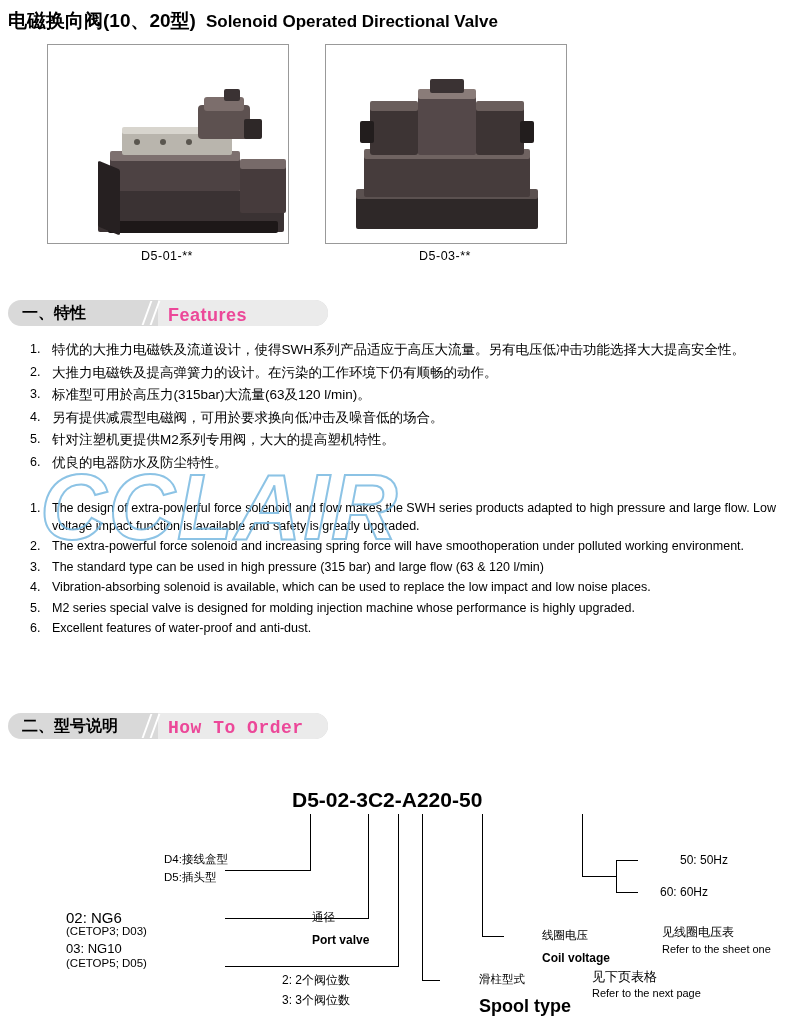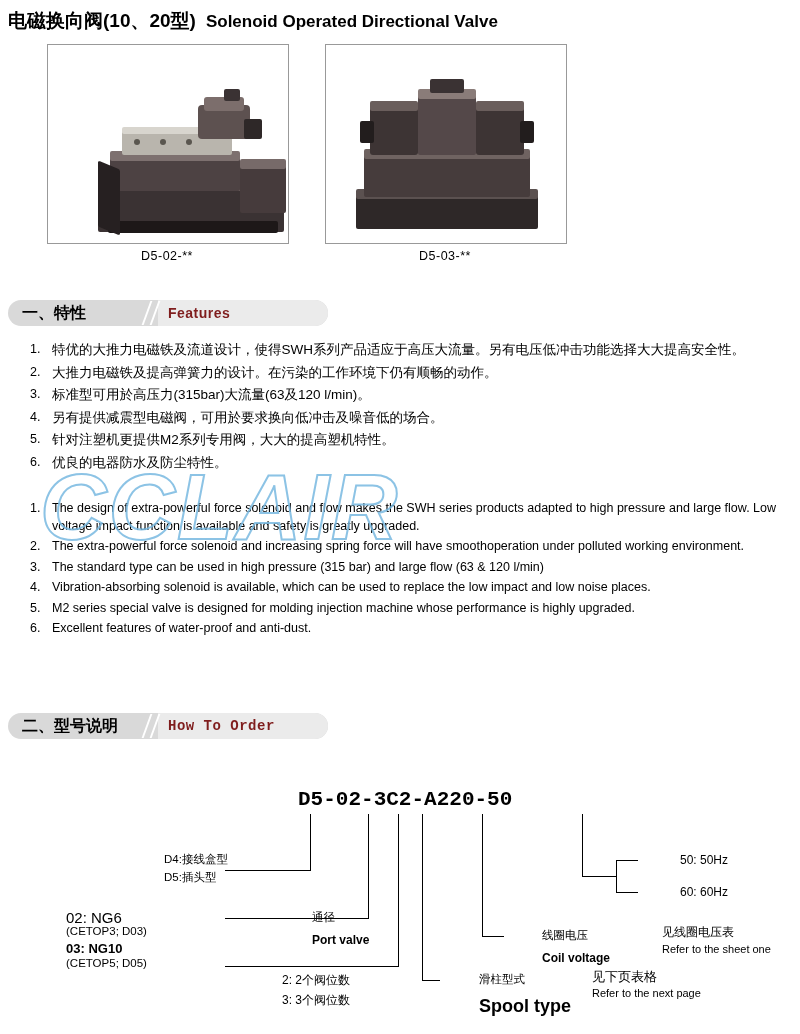--- a/index.html
+++ b/index.html
@@ -57,21 +57,21 @@
     background:#ffffff;transform:skewX(-20deg);
   }
   .sec .slash2{
     position:absolute;left:146px;top:1px;width:2px;height:24px;
     background:#ffffff;transform:skewX(-20deg);
   }
   .sec .cn{
     position:absolute;left:14px;top:3px;font-size:16px;font-weight:bold;
   }
   .sec .en{
-    position:absolute;left:160px;top:5px;font-size:14px;color:#7f1d1d;
+    position:absolute;left:160px;top:5px;font-size:18px;color:#ec4899;
     font-weight:bold;letter-spacing:.5px;
   }
 
   
   .list{position:absolute;left:30px;width:750px;}
   .li{position:relative;padding-left:22px;margin-bottom:3px;font-size:13px;line-height:1.45;}
   .li .num{position:absolute;left:0;top:0;font-size:12.5px;}
   .li.cn{font-size:13.5px;}
   .li.en{font-size:12.5px;line-height:1.4;}
 
@@ -85,22 +85,22 @@
     font-size:92px;font-weight:bold;font-style:italic;
     color:transparent;
     -webkit-text-stroke:2px rgba(120,185,225,.85);
     letter-spacing:2px;
     white-space:nowrap;
   }
 
   
   .order{position:absolute;left:0;top:760px;width:800px;height:274px;}
   .code{
-    position:absolute;top:28px;left:298px;
-    font-size:21px;font-weight:bold;letter-spacing:0px;white-space:nowrap;font-family:Liberation Mono, monospace;
+    position:absolute;top:28px;left:292px;
+    font-size:21px;font-weight:bold;letter-spacing:0px;white-space:nowrap;
   }
   .code span{display:inline-block;}
   .vline{position:absolute;background:#000;width:1px;}
   .hline{position:absolute;background:#000;height:1px;}
   .lbl{position:absolute;font-size:11.5px;line-height:1.35;white-space:nowrap;padding-left:36px;}
 </style>
 </head>
 <body>
 
 <div class="page">
@@ -134,21 +134,21 @@
         <div class="vb" style="left:156px;top:52px;width:40px;height:14px;background:#7c6e6c;border-radius:3px;"></div>
         <div class="vb" style="left:176px;top:44px;width:16px;height:12px;background:#3a3233;"></div>
 
         <div class="vb" style="left:196px;top:74px;width:18px;height:20px;background:#2e2828;"></div>
 
         <div class="vb" style="left:86px;top:94px;width:6px;height:6px;background:#5a564f;border-radius:50%;"></div>
         <div class="vb" style="left:112px;top:94px;width:6px;height:6px;background:#5a564f;border-radius:50%;"></div>
         <div class="vb" style="left:138px;top:94px;width:6px;height:6px;background:#5a564f;border-radius:50%;"></div>
       </div>
     </div>
-    <div class="caption left">D5-02-**</div>
+    <div class="caption left">D5-01-**</div>
 
     <div class="photo-box right">
       <div class="valve" style="left:0;top:0;width:240px;height:198px;background:#fff;">
 
         <div class="vb" style="left:30px;top:150px;width:182px;height:34px;background:#2e2828;"></div>
         <div class="vb" style="left:30px;top:144px;width:182px;height:10px;background:#5b5150;"></div>
 
         <div class="vb" style="left:38px;top:110px;width:166px;height:42px;background:#463c3c;"></div>
         <div class="vb" style="left:38px;top:104px;width:166px;height:10px;background:#6f6361;"></div>
 
@@ -234,36 +234,36 @@
     <div class="hline" style="left:582px;top:116px;width:34px;"></div>
     <div class="vline" style="left:616px;top:100px;height:32px;"></div>
     <div class="hline" style="left:616px;top:100px;width:22px;"></div>
     <div class="hline" style="left:616px;top:132px;width:22px;"></div>
 
     <div class="lbl" style="left:128px;top:92px;">D4:接线盒型</div>
     <div class="lbl" style="left:128px;top:110px;">D5:插头型</div>
 
     <div class="lbl" style="left:30px;top:148px;font-size:15px;font-weight:normal;">02: NG6</div>
     <div class="lbl small" style="left:30px;top:164px;">(CETOP3; D03)</div>
-    <div class="lbl" style="left:30px;top:180px;font-size:13px;font-weight:bold;">03: NG10</div>
+    <div class="lbl" style="left:30px;top:180px;font-size:13px;font-weight:normal;">03: NG10</div>
     <div class="lbl small" style="left:30px;top:196px;">(CETOP5; D05)</div>
 
     <div class="lbl cnb" style="left:276px;top:150px;">通径</div>
     <div class="lbl" style="left:276px;top:172px;font-weight:bold;font-size:12px;">Port valve</div>
 
     <div class="lbl" style="left:246px;top:212px;font-size:12px;">2: 2个阀位数</div>
     <div class="lbl" style="left:246px;top:232px;font-size:12px;">3: 3个阀位数</div>
 
     <div class="lbl cnb" style="left:443px;top:212px;">滑柱型式</div>
     <div class="lbl" style="left:443px;top:234px;font-weight:bold;font-size:18px;">Spool type</div>
     <div class="lbl" style="left:556px;top:208px;font-size:13px;">见下页表格</div>
     <div class="lbl" style="left:556px;top:226px;font-size:11px;">Refer to the next page</div>
 
     <div class="lbl cnb" style="left:506px;top:168px;">线圈电压</div>
     <div class="lbl" style="left:506px;top:190px;font-weight:bold;font-size:12px;">Coil voltage</div>
     <div class="lbl" style="left:626px;top:164px;font-size:12px;">见线圈电压表</div>
     <div class="lbl" style="left:626px;top:182px;font-size:11px;">Refer to the sheet one</div>
 
     <div class="lbl" style="left:644px;top:92px;font-size:12px;">50: 50Hz</div>
-    <div class="lbl" style="left:644px;top:124px;font-size:12px;">60: 60Hz</div>
+    <div class="lbl" style="left:624px;top:124px;font-size:12px;">60: 60Hz</div>
   </div>
 
 </div>
 
 </body></html>

